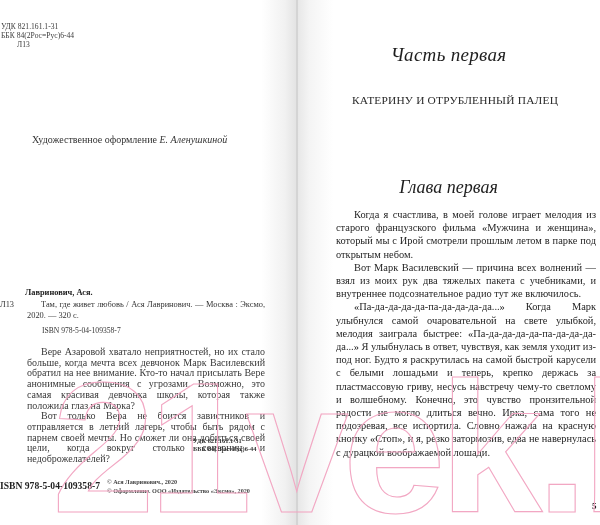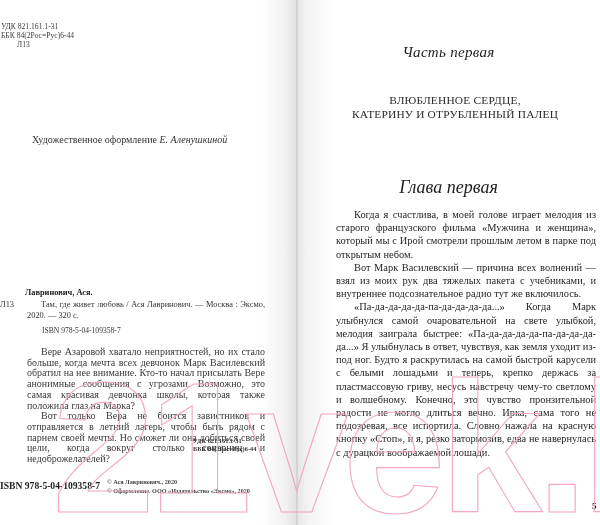--- a/index.html
+++ b/index.html
@@ -37,21 +37,21 @@
       position: absolute; left: 27px; top: 347px; width: 238px;
       font-size: 10px; line-height: 10.7px; text-align: justify; color: #3a3a3a;
     }
     .annotation p { margin: 0; text-indent: 14px; }
     .udk-bottom { position: absolute; left: 193px; top: 437px; font-size: 6.4px; line-height: 8.2px; font-weight: bold; color: #333; }
     .isbn-big { position: absolute; left: 0; top: 480px; font-size: 9.6px; font-weight: bold; color: #222; }
     .copyright { position: absolute; left: 107px; top: 477px; font-size: 6.2px; line-height: 9px; font-weight: bold; color: #444; }
 
     .part-title {
       position: absolute; left: 297px; width: 303px; top: 44px; text-align: center;
-      font-size: 15px; font-style: italic; color: #1e1e1e; letter-spacing: 0.3px;
+      font-size: 19px; font-style: italic; color: #1e1e1e; letter-spacing: 0.3px;
     }
     .part-subtitle {
       position: absolute; left: 330px; width: 250px; top: 93px; text-align: center;
       font-size: 11.4px; line-height: 14.4px; color: #2a2a2a; letter-spacing: 0.2px;
     }
     .chapter-title {
       position: absolute; left: 297px; width: 303px; top: 177px; text-align: center;
       font-size: 18px; font-style: italic; color: #1e1e1e;
     }
     .body-text {
@@ -107,21 +107,20 @@
 
   <div class="isbn-big">ISBN 978-5-04-109358-7</div>
 
   <div class="copyright">
     <div>© Ася Лавринович., 2020</div>
     <div>© Оформление. ООО «Издательство «Эксмо», 2020</div>
   </div>
 
   <div class="part-title">Часть первая</div>
   <div class="part-subtitle">
-    <div>ВЛЮБЛЕННОЕ СЕРДЦЕ,</div>
     <div>КАТЕРИНУ И ОТРУБЛЕННЫЙ ПАЛЕЦ</div>
   </div>
   <div class="chapter-title">Глава первая</div>
 
   <div class="body-text">
     <p>Когда я счастлива, в моей голове играет мелодия из старого французского фильма «Мужчина и женщина», который мы с Ирой смотрели прошлым летом в парке под открытым небом.</p>
     <p>Вот Марк Василевский — причина всех волнений — взял из моих рук два тяжелых пакета с учебниками, и внутреннее подсознательное радио тут же включилось.</p>
     <p>«Па-да-да-да-да-па-да-да-да-да...» Когда Марк улыбнулся самой очаровательной на свете улыбкой, мелодия заиграла быстрее: «Па-да-да-да-да-па-да-да-да-да...» Я улыбнулась в ответ, чувствуя, как земля уходит из-под ног. Будто я раскрутилась на самой быстрой карусели с белыми лошадьми и теперь, крепко держась за пластмассовую гриву, несусь навстречу чему-то светлому и волшебному. Конечно, это чувство пронзительной радости не могло длиться вечно. Ирка, сама того не подозревая, все испортила. Словно нажала на красную кнопку «Стоп», и я, резко затормозив, едва не навернулась с дурацкой воображаемой лошади.</p>
   </div>
 

